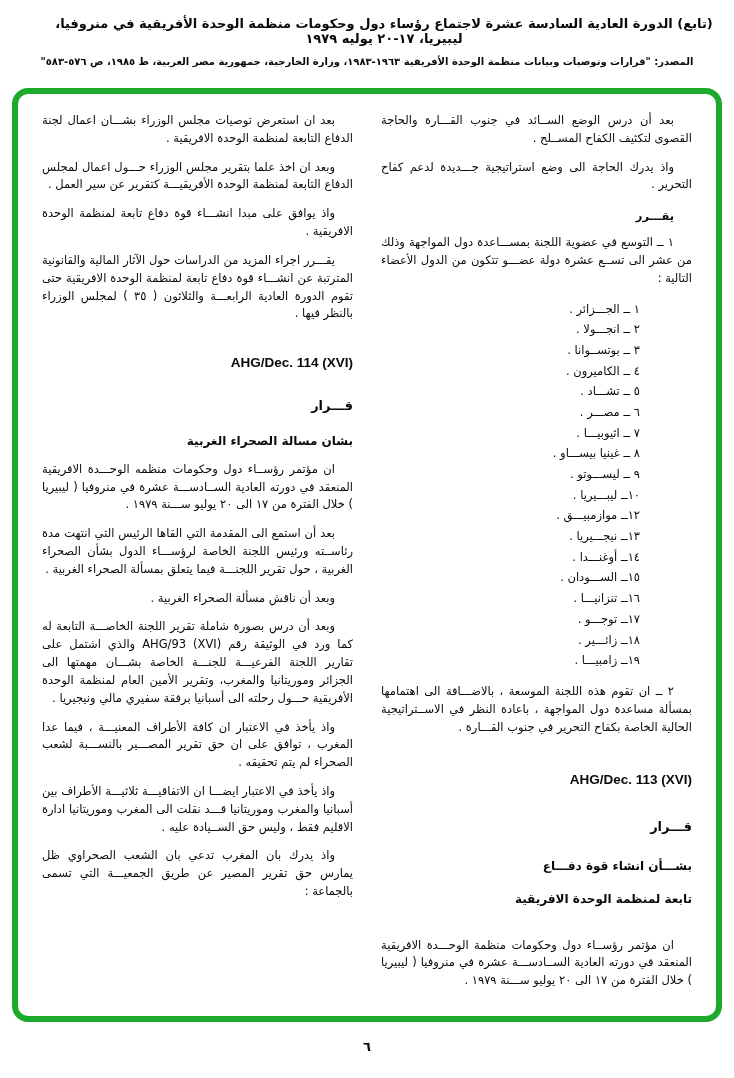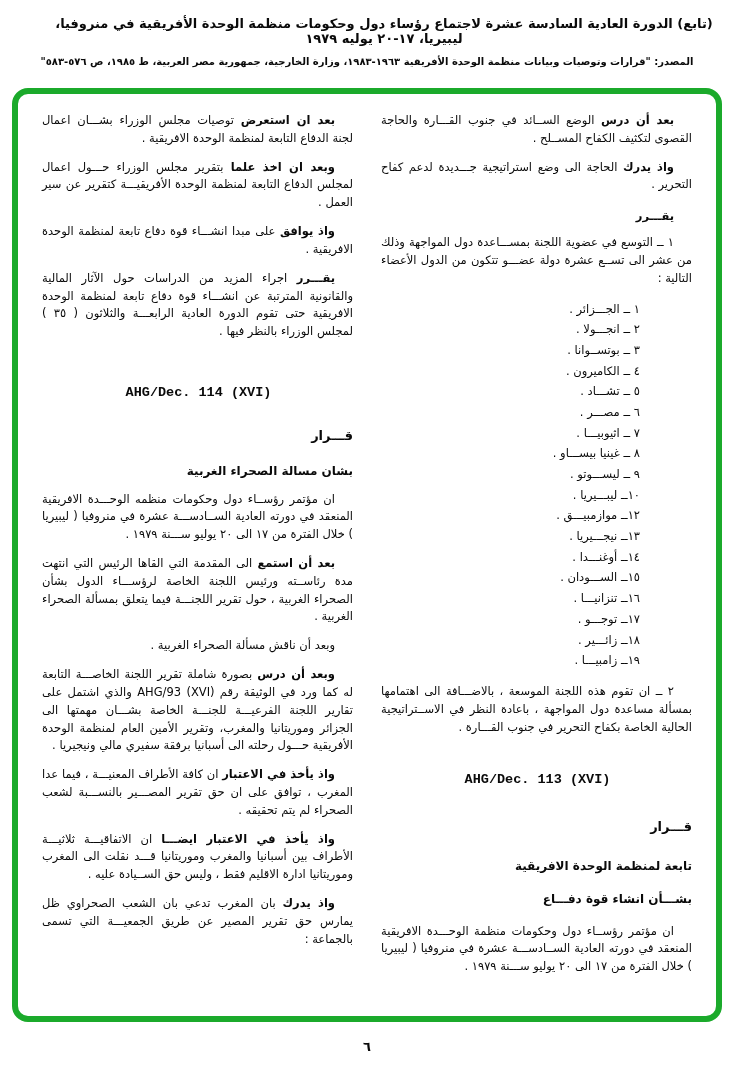--- a/index.html
+++ b/index.html
@@ -37,51 +37,51 @@
     box-sizing:border-box;
     height:100%;
   }
   .col {
     flex:1 1 0;
     font-size:11.5px;
     line-height:1.55;
     text-align:justify;
   }
   .para { margin:0 0 11px 0; text-indent:18px; }
-  .para b { font-weight:bold; }
+  .para b { font-weight:normal; }
 
   .decides-word { font-weight:bold; text-indent:18px; margin:14px 0 8px 0; }
 
   .states {
     list-style:none;
     margin:2px 0 12px 0;
     padding:0 52px 0 0;
   }
   .col-right .states li { line-height:1.8; }
 
   .doc-ref {
     direction:ltr;
-    text-align:center;
-    font-family:Liberation Mono, monospace;
+    text-align:right;
+    font-family:Liberation Sans, sans-serif;
     font-weight:bold;
     font-size:13.5px;
-    margin:42px 0 8px 2px;
+    margin:30px 0 8px 2px;
   }
   .heading-qarar {
     text-align:right; font-weight:bold; font-size:13px;
     text-indent:0; margin:22px 0 16px 0;
   }
   .heading-sub {
     font-weight:bold; font-size:12px;
     text-indent:0; margin:0 0 10px 0;
   }
   .col-right .doc-ref { margin-top:34px; }
   .col-right .heading-qarar { margin:26px 0 20px 0; }
   .col-right .heading-sub { margin-bottom:14px; }
-  .col-right .final-para { margin-top:14px; }
+  .col-right .final-para { margin-top:28px; }
 
   .page-footer {
     position:absolute; left:0; right:0; bottom:24px;
     text-align:center; font-size:13px; font-weight:bold;
   }
 </style>
 </head>
 <body>
 
 <div class="page">
@@ -115,22 +115,22 @@
             <li class="state">١٤ــ أوغنـــدا .</li>
             <li class="state">١٥ــ الســـودان .</li>
             <li class="state">١٦ــ تنزانيـــا .</li>
             <li class="state">١٧ــ توجـــو .</li>
             <li class="state">١٨ــ زائـــير .</li>
             <li class="state">١٩ــ زامبيـــا .</li>
           </ul>
         <p class="para"><span>٢ ــ</span><span> ان تقوم هذه اللجنة الموسعة ، بالاضـــافة الى اهتمامها بمسألة مساعدة دول المواجهة ، باعادة النظر في الاســتراتيجية الحالية الخاصة بكفاح التحرير في جنوب القـــارة .</span></p>
         <div class="doc-ref">AHG/Dec. 113 (XVI)</div>
         <p class="heading-qarar">قـــرار</p>
+        <p class="heading-sub">بشـــأن انشاء قوة دفـــاع</p>
         <p class="heading-sub">تابعة لمنظمة الوحدة الافريقية</p>
-        <p class="heading-sub">بشـــأن انشاء قوة دفـــاع</p>
         <p class="para final-para">ان مؤتمر رؤســاء دول وحكومات منظمة الوحـــدة الافريقية المنعقد في دورته العادية الســادســـة عشرة في منروفيا ( ليبيريا ) خلال الفترة من ١٧ الى ٢٠ يوليو ســـنة ١٩٧٩ .</p>
       </section>
 
       <section class="col col-left">
         <p class="para"><b>بعد ان استعرض</b><span> توصيات مجلس الوزراء بشـــان اعمال لجنة الدفاع التابعة لمنظمة الوحدة الافريقية .</span></p>
         <p class="para"><b>وبعد ان اخذ علما</b><span> بتقرير مجلس الوزراء حـــول اعمال لمجلس الدفاع التابعة لمنظمة الوحدة الأفريقيـــة كتقرير عن سير العمل .</span></p>
         <p class="para"><b>واذ يوافق</b><span> على مبدا انشـــاء قوة دفاع تابعة لمنظمة الوحدة الافريقية .</span></p>
         <p class="para"><b>يقـــرر</b><span> اجراء المزيد من الدراسات حول الآثار المالية والقانونية المترتبة عن انشـــاء قوة دفاع تابعة لمنظمة الوحدة الافريقية حتى تقوم الدورة العادية الرابعـــة والثلاثون ( ٣٥ ) لمجلس الوزراء بالنظر فيها .</span></p>
         <div class="doc-ref">AHG/Dec. 114 (XVI)</div>
         <p class="heading-qarar">قـــرار</p>

